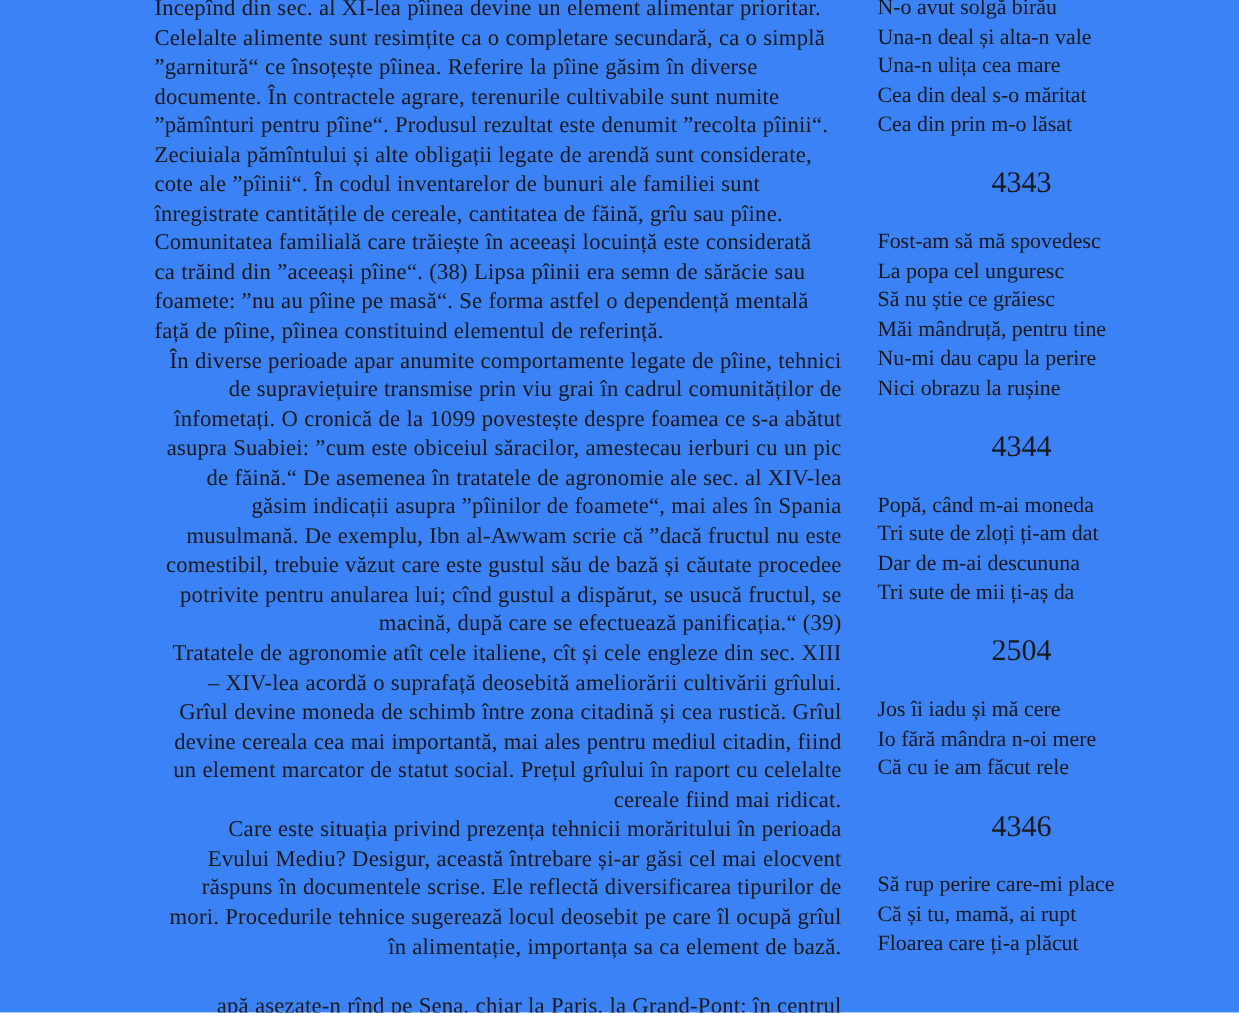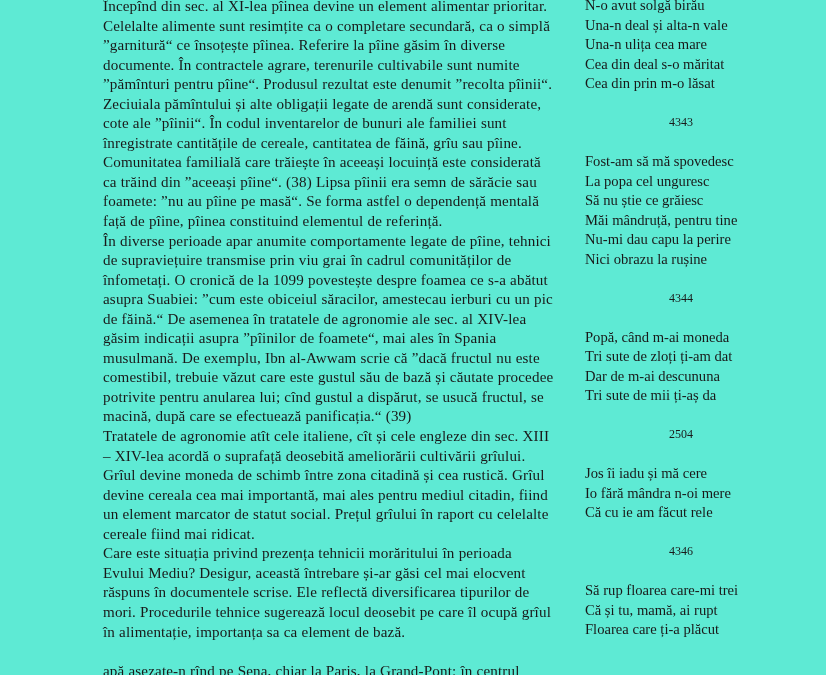--- a/index.html
+++ b/index.html
@@ -11,60 +11,61 @@
     width: 826px;
     height: 675px;
     overflow: hidden;
     font-family: "Liberation Serif", "DejaVu Serif", serif;
     color: #1a1a1a;
   }
   #page {
     position: relative;
     width: 826px;
     height: 675px;
-    background: #5eead4;
+    background: #3b82f6;
   }
 
   
   #left-column {
     position: absolute;
     left: 103px;
     top: -3px;
     width: 458px;
   }
   .prose-para {
     margin: 0;
     font-size: 15.1px;
     line-height: 19.55px;
     letter-spacing: 0.01em;
     word-spacing: 0.01em;
     text-align: left;
     color: #191919;
   }
   .prose-para + .prose-para {
     margin-top: 0;
+    text-align: right;
   }
 
   
   #right-column {
     position: absolute;
     left: 585px;
     top: -4px;
     width: 235px;
   }
   .verse-line {
     margin: 0;
     font-size: 14.6px;
     line-height: 19.5px;
     white-space: nowrap;
     color: #191919;
   }
   .song-number {
     margin: 0;
-    font-size: 12px;
+    font-size: 20px;
     line-height: 19.5px;
     text-align: center;
     width: 192px;
     color: #191919;
   }
   .gap-before-number { height: 19.5px; }
   .gap-after-number  { height: 19.5px; }
 </style>
 </head>
 <body>
@@ -103,18 +104,18 @@
       <p class="verse-line">Tri sute de mii ți-aș da</p>
       <div class="gap-before-number"></div>
       <p class="song-number">2504</p>
       <div class="gap-after-number"></div>
       <p class="verse-line">Jos îi iadu și mă cere</p>
       <p class="verse-line">Io fără mândra n-oi mere</p>
       <p class="verse-line">Că cu ie am făcut rele</p>
       <div class="gap-before-number"></div>
       <p class="song-number">4346</p>
       <div class="gap-after-number"></div>
-      <p class="verse-line">Să rup floarea care-mi trei</p>
+      <p class="verse-line">Să rup perire care-mi place</p>
       <p class="verse-line">Că și tu, mamă, ai rupt</p>
       <p class="verse-line">Floarea care ți-a plăcut</p>
     </div>
 
 </div>
 
 </body></html>

